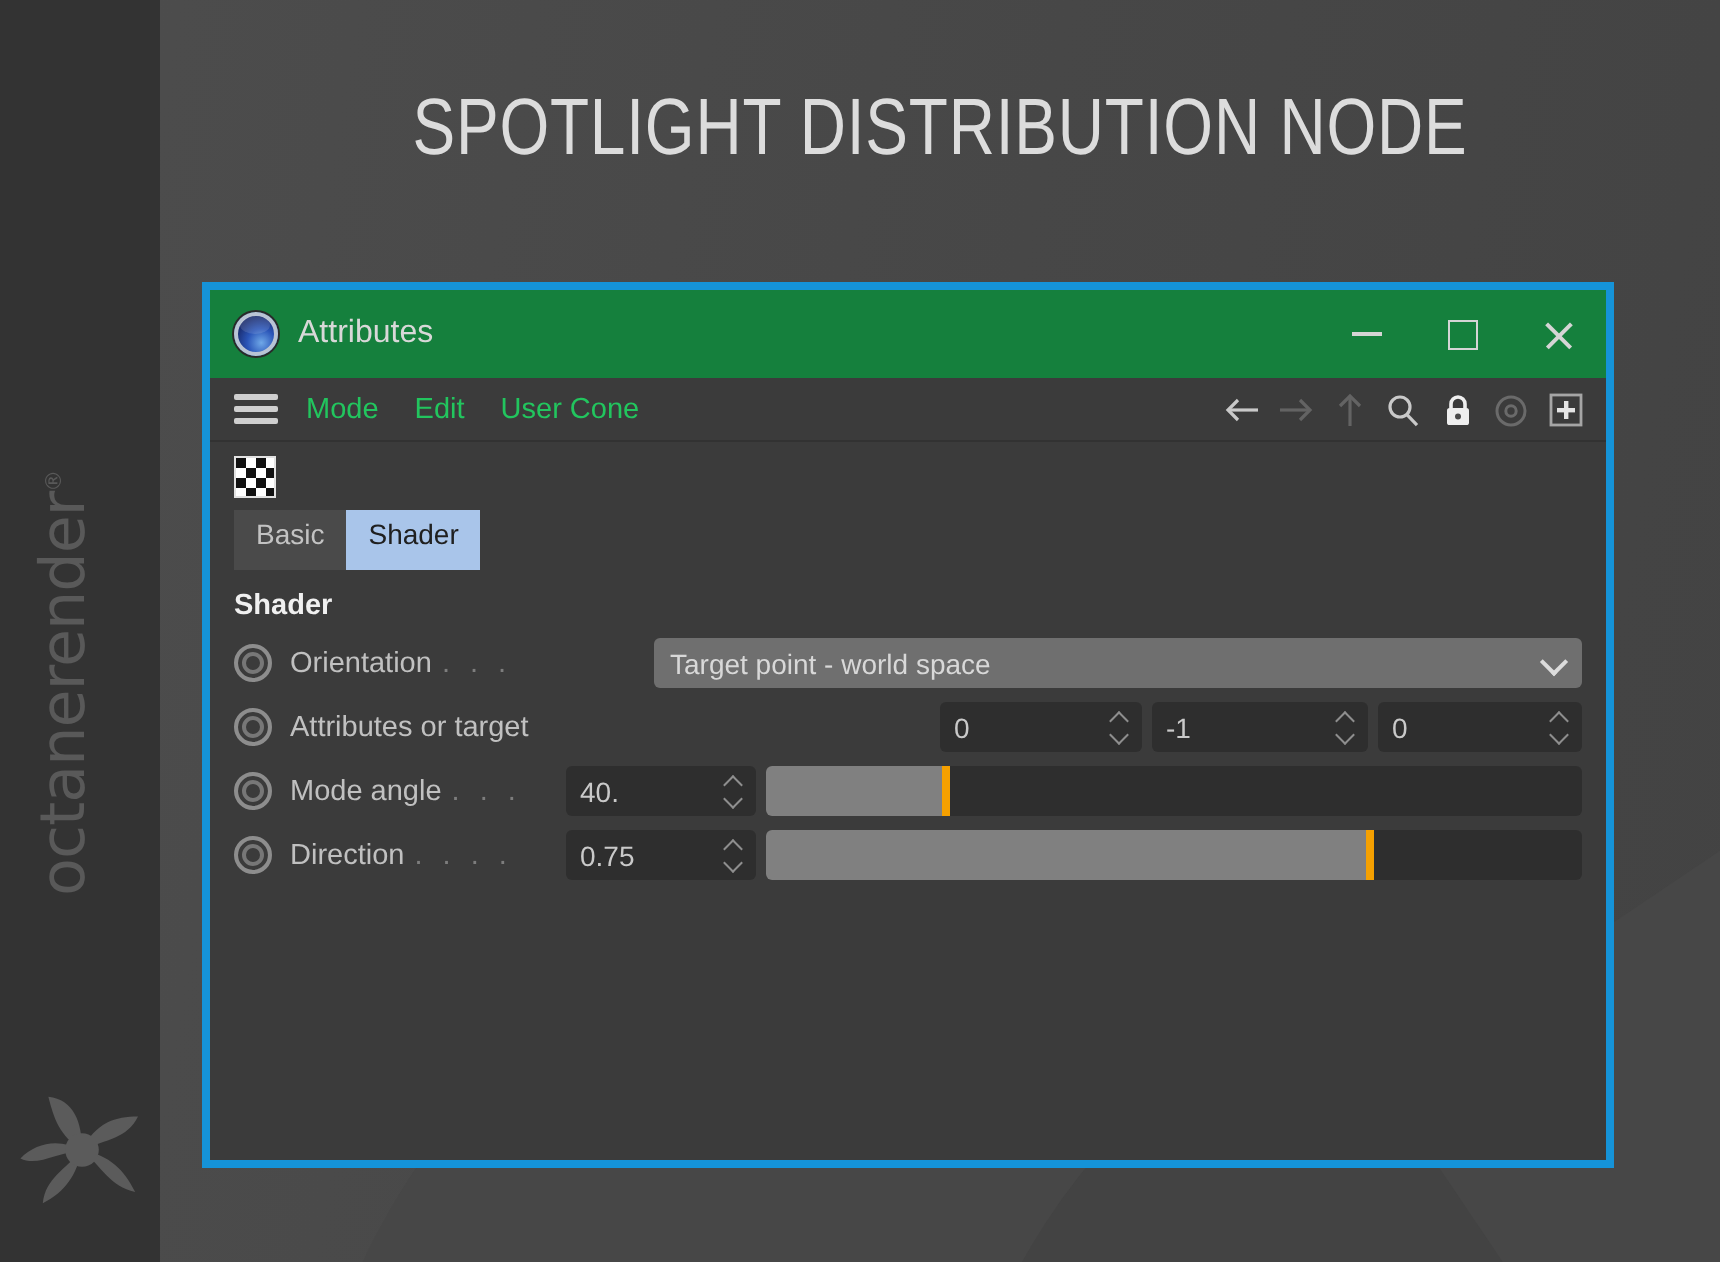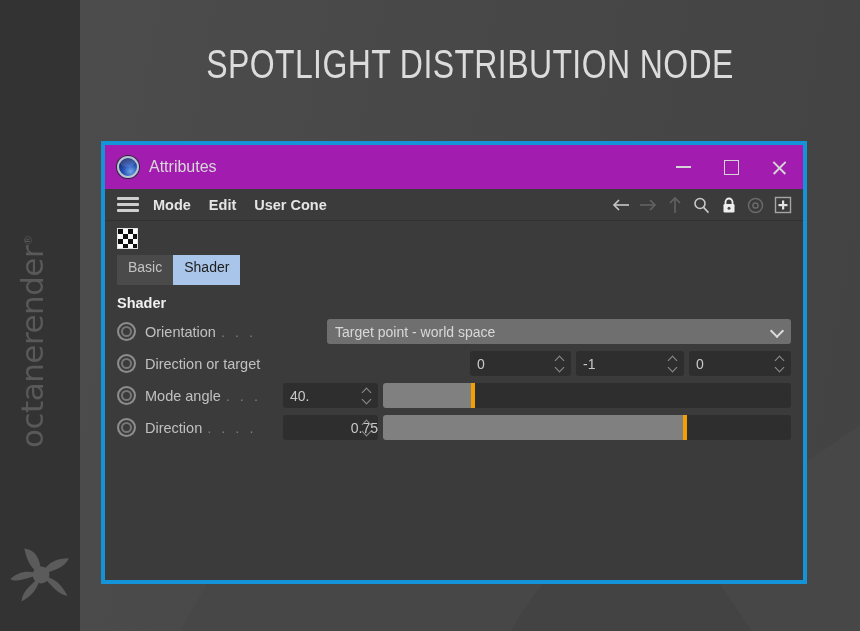--- a/index.html
+++ b/index.html
@@ -106,21 +106,21 @@
     width: 698px; height: 435px;
     background: #3b3b3b;
     z-index: 6;
     display:flex; flex-direction:column;
     color:#c8c8c8;
   }
 
   
   #titlebar {
     height: 44px;
-    background:#a21caf;
+    background:#15803d;
     display:flex; align-items:center;
     flex: 0 0 44px;
     position:relative;
   }
   #app-icon {
     width:22px; height:22px;
     margin-left:12px; margin-right:10px;
     border-radius:50%;
     background:
       radial-gradient(circle at 62% 70%, #6fa8e8 0%, #2a55b8 34%, #1b2f74 62%, #0c1640 100%);
@@ -160,23 +160,22 @@
     height:32px;
     background:#3b3b3b;
     border-bottom:1px solid #323232;
     display:flex; align-items:center;
     position:relative;
     padding-left:12px;
   }
   #hamburger { width:22px; height:15px; display:flex; flex-direction:column; justify-content:space-between; margin-right:14px;}
   #hamburger i { display:block; height:3px; background:#cfcfcf; border-radius:1px; }
   .menu-item {
-    font-size:14.5px; color:#e5e5e5;
+    font-size:14.5px; color:#22c55e;
     margin-right:18px;
-    font-weight:bold;
   }
   #tool-icons {
     position:absolute; right:8px; top:0; height:32px;
     display:flex; align-items:center; gap:2px;
   }
   .ti { width:25px; height:26px; display:flex; align-items:center; justify-content:center; }
 
   
   #node-row {
     flex: 0 0 34px;
@@ -434,21 +433,21 @@
         <div class="dots">. . .</div>
         <div class="spacer"></div>
         <div class="combo" style="width:464px;">
           <span>Target point - world space</span>
           <span class="caret"></span>
         </div>
       </div>
 
       <div class="row">
         <div class="port"></div>
-        <div class="lbl">Direction or target</div>
+        <div class="lbl">Attributes or target</div>
         <div class="dots"></div>
         <div class="spacer"></div>
         <div class="field-area">
           <div class="numfield" style="width:101px;">
             <span>0</span>
             <span class="spin">
                 <i class="up"></i>
                 <i class="dn"></i>
               </span>
           </div>
@@ -488,21 +487,21 @@
           </div>
         </div>
       </div>
 
       <div class="row">
         <div class="port"></div>
         <div class="lbl">Direction</div>
         <div class="dots">. . . .</div>
         <div class="spacer"></div>
         <div class="field-area">
-          <div class="numfield" style="width:95px;justify-content:flex-end;">
+          <div class="numfield" style="width:95px;">
             <span>0.75</span>
             <span class="spin">
                 <i class="up"></i>
                 <i class="dn"></i>
               </span>
           </div>
           <div class="slider" style="width:408px;">
             <div class="fill" style="width: 74%;"></div>
             <div class="knob" style="left: calc(74% - 2px);"></div>
           </div>

